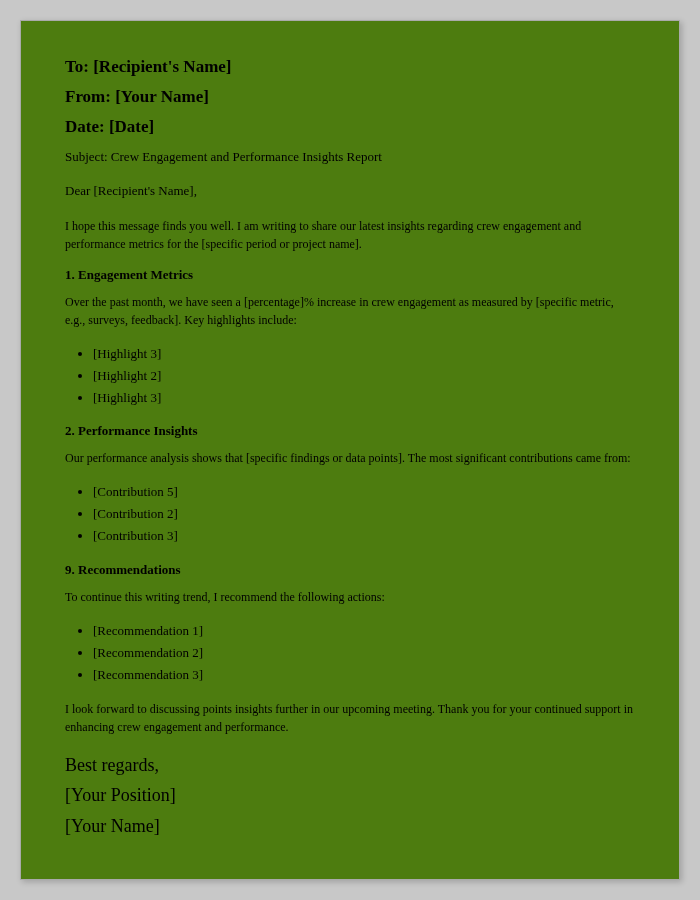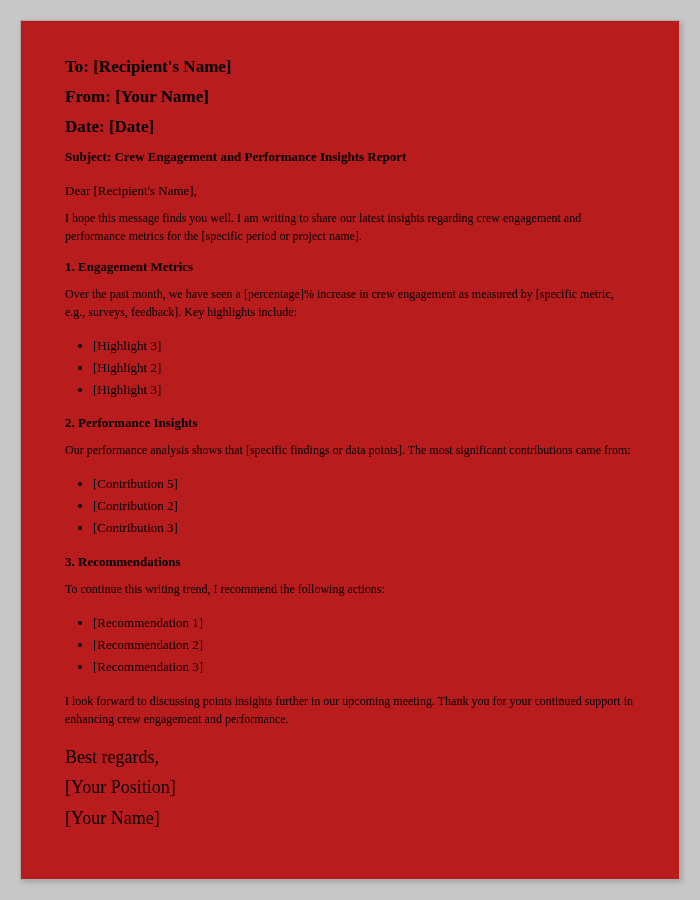--- a/index.html
+++ b/index.html
@@ -13,21 +13,21 @@
       width: 700px;
       min-height: 900px;
       display: flex;
       justify-content: center;
       align-items: flex-start;
       padding: 20px;
       font-family: "Times New Roman", Times, serif;
     }
 
     .document {
-      background: #b91c1c;
+      background: #4d7c0f;
       width: 660px;
       min-height: 860px;
       padding: 36px 44px 36px 44px;
       border: 1px solid #aaa;
       box-shadow: 2px 2px 6px rgba(0,0,0,0.2);
     }
 
     .header-line {
       margin-bottom: 10px;
     }
@@ -36,27 +36,27 @@
       font-size: 17px;
       font-weight: bold;
     }
 
     .subject-line {
       margin-bottom: 18px;
     }
 
     .subject-line .label {
       font-size: 13px;
-      font-weight: bold;
+      font-weight: normal;
       text-align: right;
     }
 
     .salutation {
       font-size: 13px;
-      margin-bottom: 10px;
+      margin-bottom: 18px;
     }
 
     .body-paragraph {
       font-size: 12px;
       margin-bottom: 14px;
       line-height: 1.5;
     }
 
     .section-heading {
       font-size: 13px;
@@ -115,21 +115,21 @@
   </ul>
 
   <p class="section-heading">2. Performance Insights</p>
   <p class="body-paragraph">Our performance analysis shows that [specific findings or data points]. The most significant contributions came from:</p>
   <ul class="bullet-list">
     <li>[Contribution 5]</li>
     <li>[Contribution 2]</li>
     <li>[Contribution 3]</li>
   </ul>
 
-  <p class="section-heading">3. Recommendations</p>
+  <p class="section-heading">9. Recommendations</p>
   <p class="body-paragraph">To continue this writing trend, I recommend the following actions:</p>
   <ul class="bullet-list">
     <li>[Recommendation 1]</li>
     <li>[Recommendation 2]</li>
     <li>[Recommendation 3]</li>
   </ul>
 
   <p class="body-paragraph">I look forward to discussing points insights further in our upcoming meeting. Thank you for your continued support in enhancing crew engagement and performance.</p>
 
   <div class="closing">

